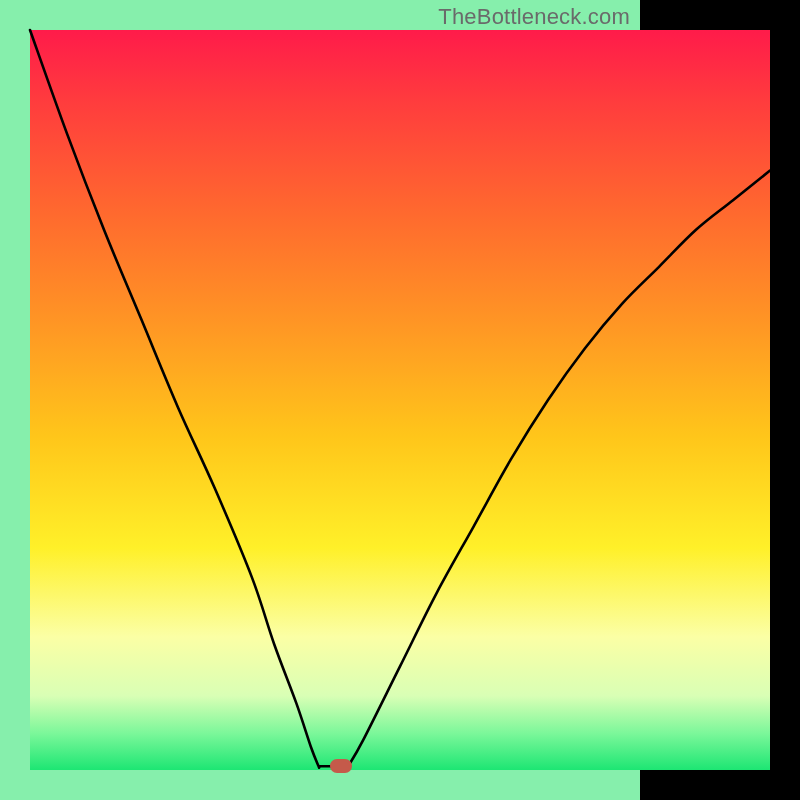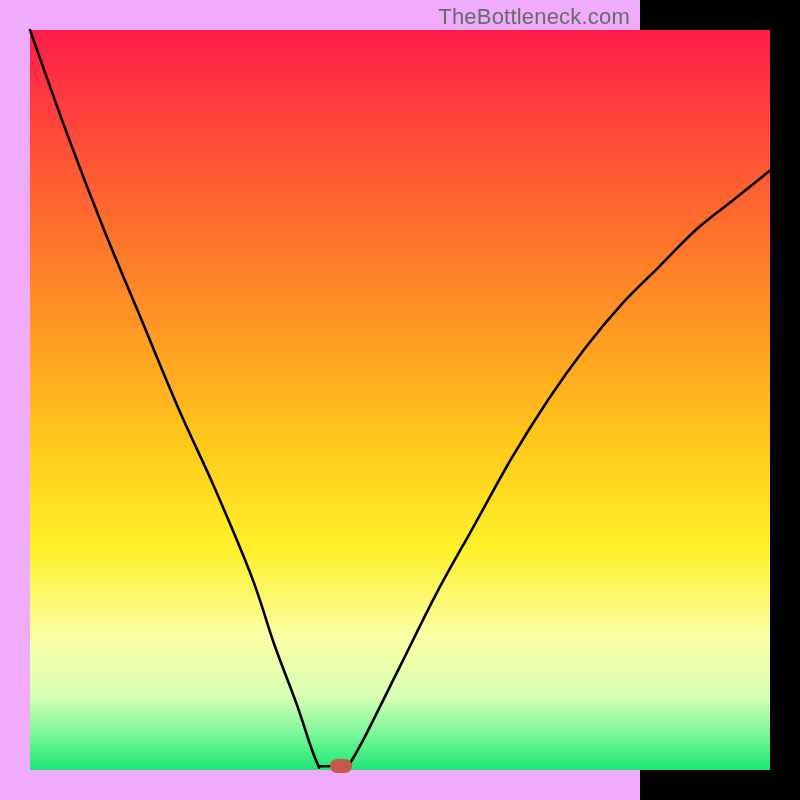--- a/index.html
+++ b/index.html
@@ -8,21 +8,21 @@
     width: 800px;
     height: 800px;
     background: #000;
     overflow: hidden;
     font-family: Arial, Helvetica, sans-serif;
   }
   .frame {
     position: relative;
     width: 640px;
     height: 800px;
-    background: #f0abfc;
+    background: #86efac;
     text-align: right;
   }
   .plot-area {
     position: absolute;
     left: 30px;
     top: 30px;
     width: 740px;
     height: 740px;
     background: linear-gradient(
       to bottom,

